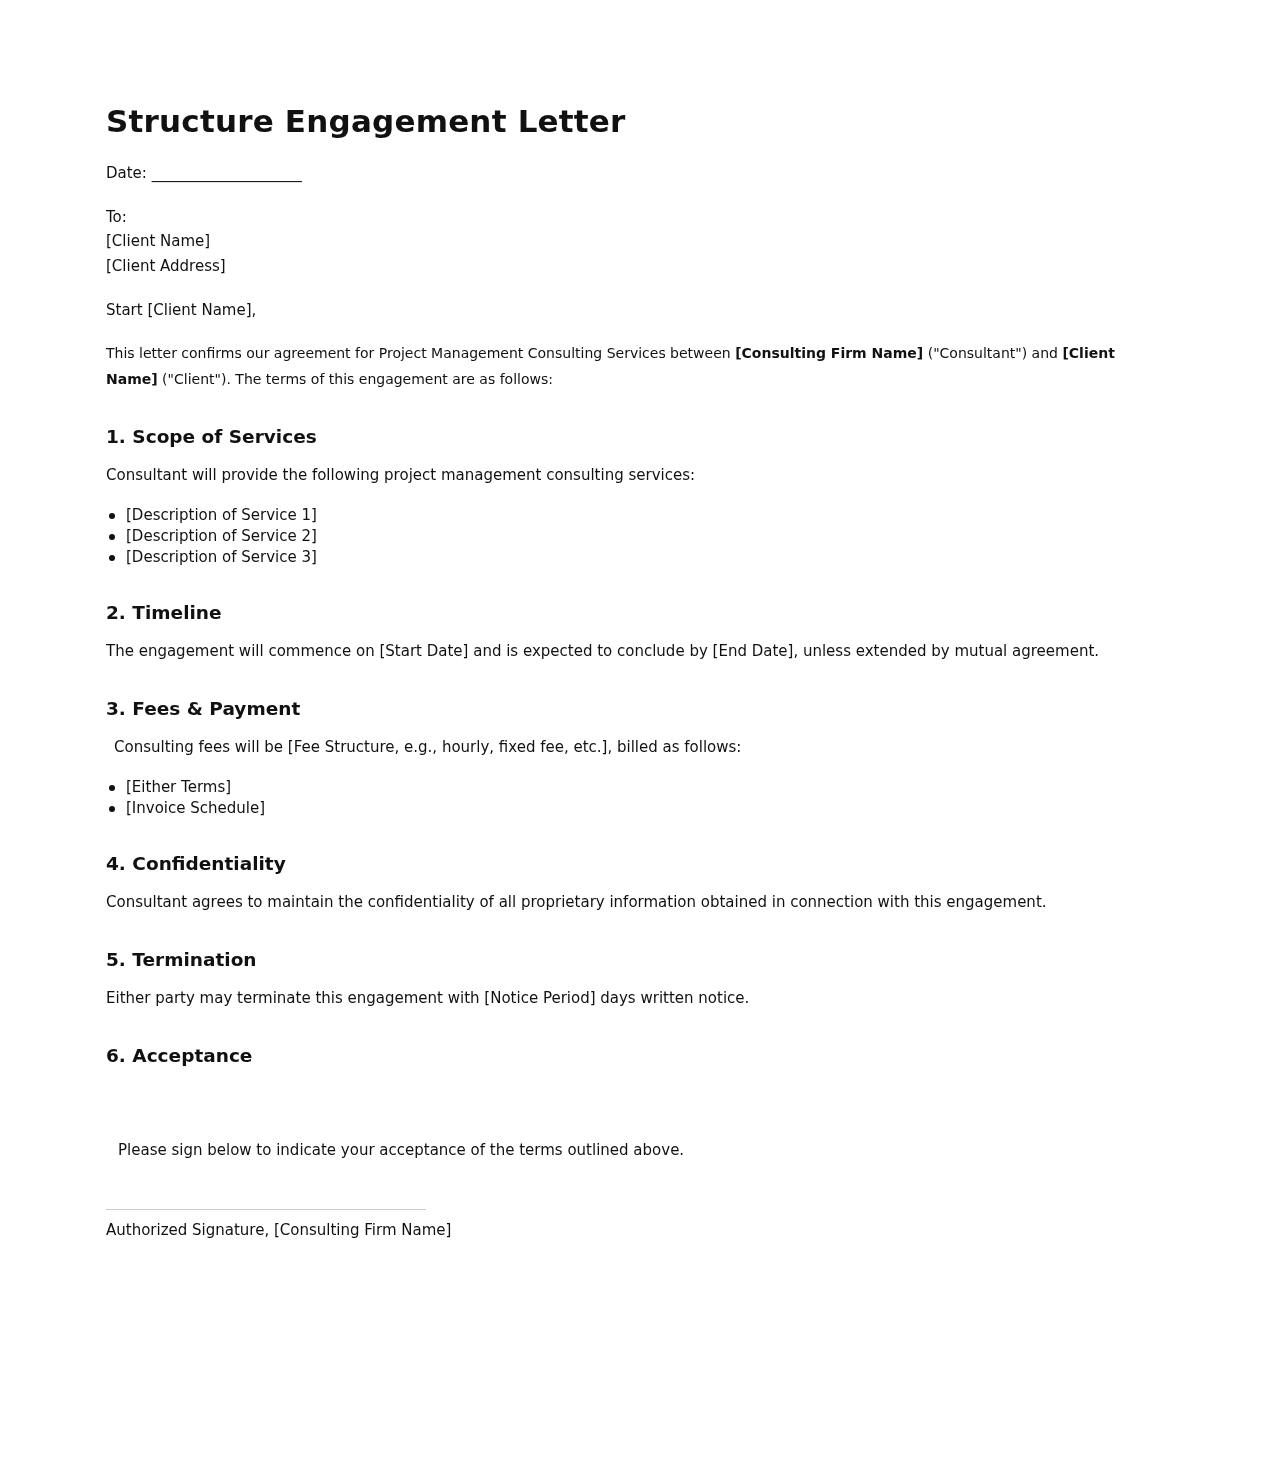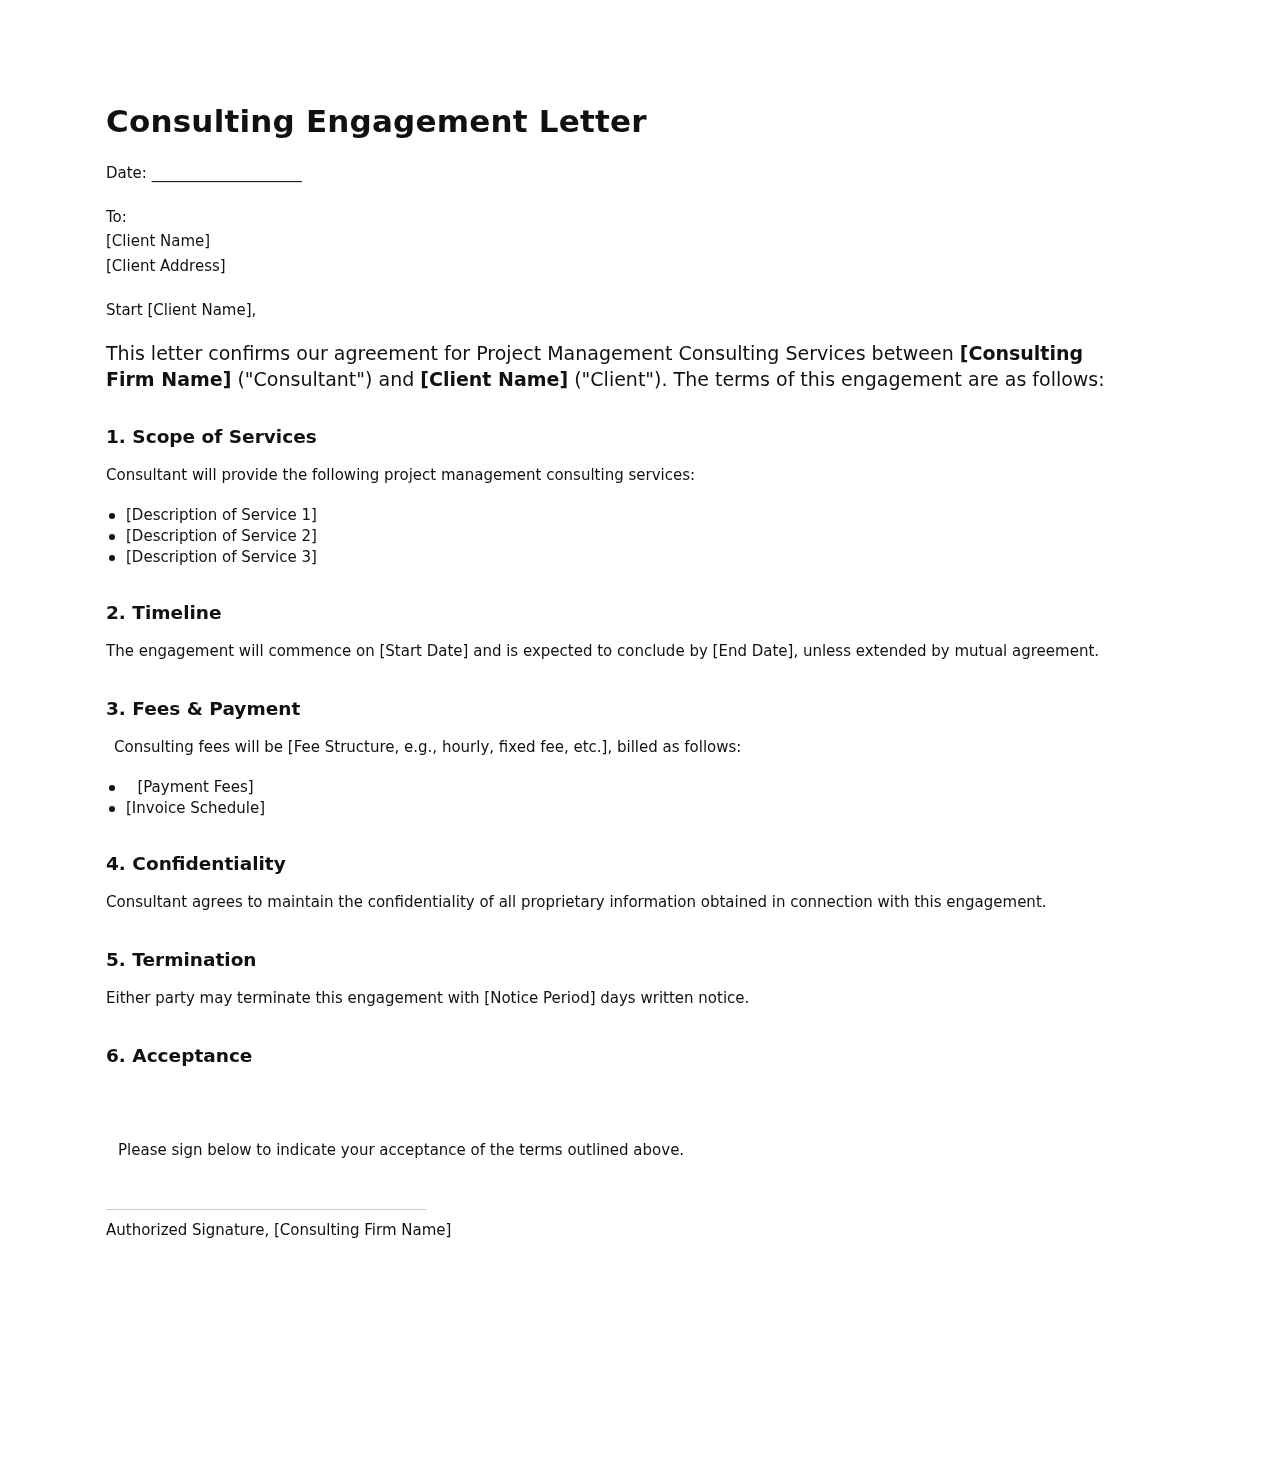--- a/index.html
+++ b/index.html
@@ -18,46 +18,46 @@
     position: absolute;
     top: 103px; left: 106px;
     margin: 0;
     font-size: 31px;
     font-weight: bold;
     letter-spacing: 0.2px;
     color: #111;
     white-space: nowrap;
   }
   .abs { position: absolute; left: 106px; margin: 0; font-size: 15px; line-height: 20px; white-space: nowrap; }
-  .para { position: absolute; left: 106px; margin: 0; font-size: 19px; line-height: 26px; width: 1010px; }
+  .para { position: absolute; left: 106px; margin: 0; font-size: 14px; line-height: 26px; width: 1010px; }
   h2 {
     position: absolute; left: 106px; margin: 0;
     font-size: 18.5px; font-weight: bold; color: #111; white-space: nowrap;
   }
   ul.bullets {
     position: absolute; left: 106px; margin: 0; padding: 0 0 0 20px;
     list-style: none; font-size: 15px; line-height: 21px;
   }
-  ul.bullets li { position: relative; white-space: nowrap; text-align: center; }
+  ul.bullets li { position: relative; white-space: nowrap; }
   ul.bullets li .dot {
     position: absolute; left: -17px; top: 8px;
     width: 6px; height: 6px; border-radius: 50%; background: #111;
   }
   .sig-line {
     position: absolute; left: 106px; top: 1209px;
     width: 320px; height: 0; border-top: 1px solid #cccccc;
   }
   b { font-weight: bold; }
 </style>
 </head>
 <body>
 
 <div class="page">
 
-  <h1>Consulting Engagement Letter</h1>
+  <h1>Structure Engagement Letter</h1>
 
   <p class="abs" style="top:163px;">
     <span>Date:</span>
     <span>____________________</span>
   </p>
 
   <p class="abs" style="top:207px;">To:</p>
   <p class="abs" style="top:231px;">[Client Name]</p>
   <p class="abs" style="top:256px;">[Client Address]</p>
 
@@ -72,21 +72,21 @@
     <li><span class="dot"></span><span>[Description of Service 2]</span></li>
     <li><span class="dot"></span><span>[Description of Service 3]</span></li>
   </ul>
 
   <h2 style="top:602px;text-align:center;">2. Timeline</h2>
   <p class="abs" style="top:641px;">The engagement will commence on [Start Date] and is expected to conclude by [End Date], unless extended by mutual agreement.</p>
 
   <h2 style="top:698px;">3. Fees &amp; Payment</h2>
   <p class="abs" style="top:737px;margin-left:8px;">Consulting fees will be [Fee Structure, e.g., hourly, fixed fee, etc.], billed as follows:</p>
   <ul class="bullets" style="top:777px;">
-    <li><span class="dot"></span><span>[Payment Fees]</span></li>
+    <li><span class="dot"></span><span>[Either Terms]</span></li>
     <li><span class="dot"></span><span>[Invoice Schedule]</span></li>
   </ul>
 
   <h2 style="top:853px;">4. Confidentiality</h2>
   <p class="abs" style="top:892px;">Consultant agrees to maintain the confidentiality of all proprietary information obtained in connection with this engagement.</p>
 
   <h2 style="top:949px;">5. Termination</h2>
   <p class="abs" style="top:988px;">Either party may terminate this engagement with [Notice Period] days written notice.</p>
 
   <h2 style="top:1045px;">6. Acceptance</h2>

